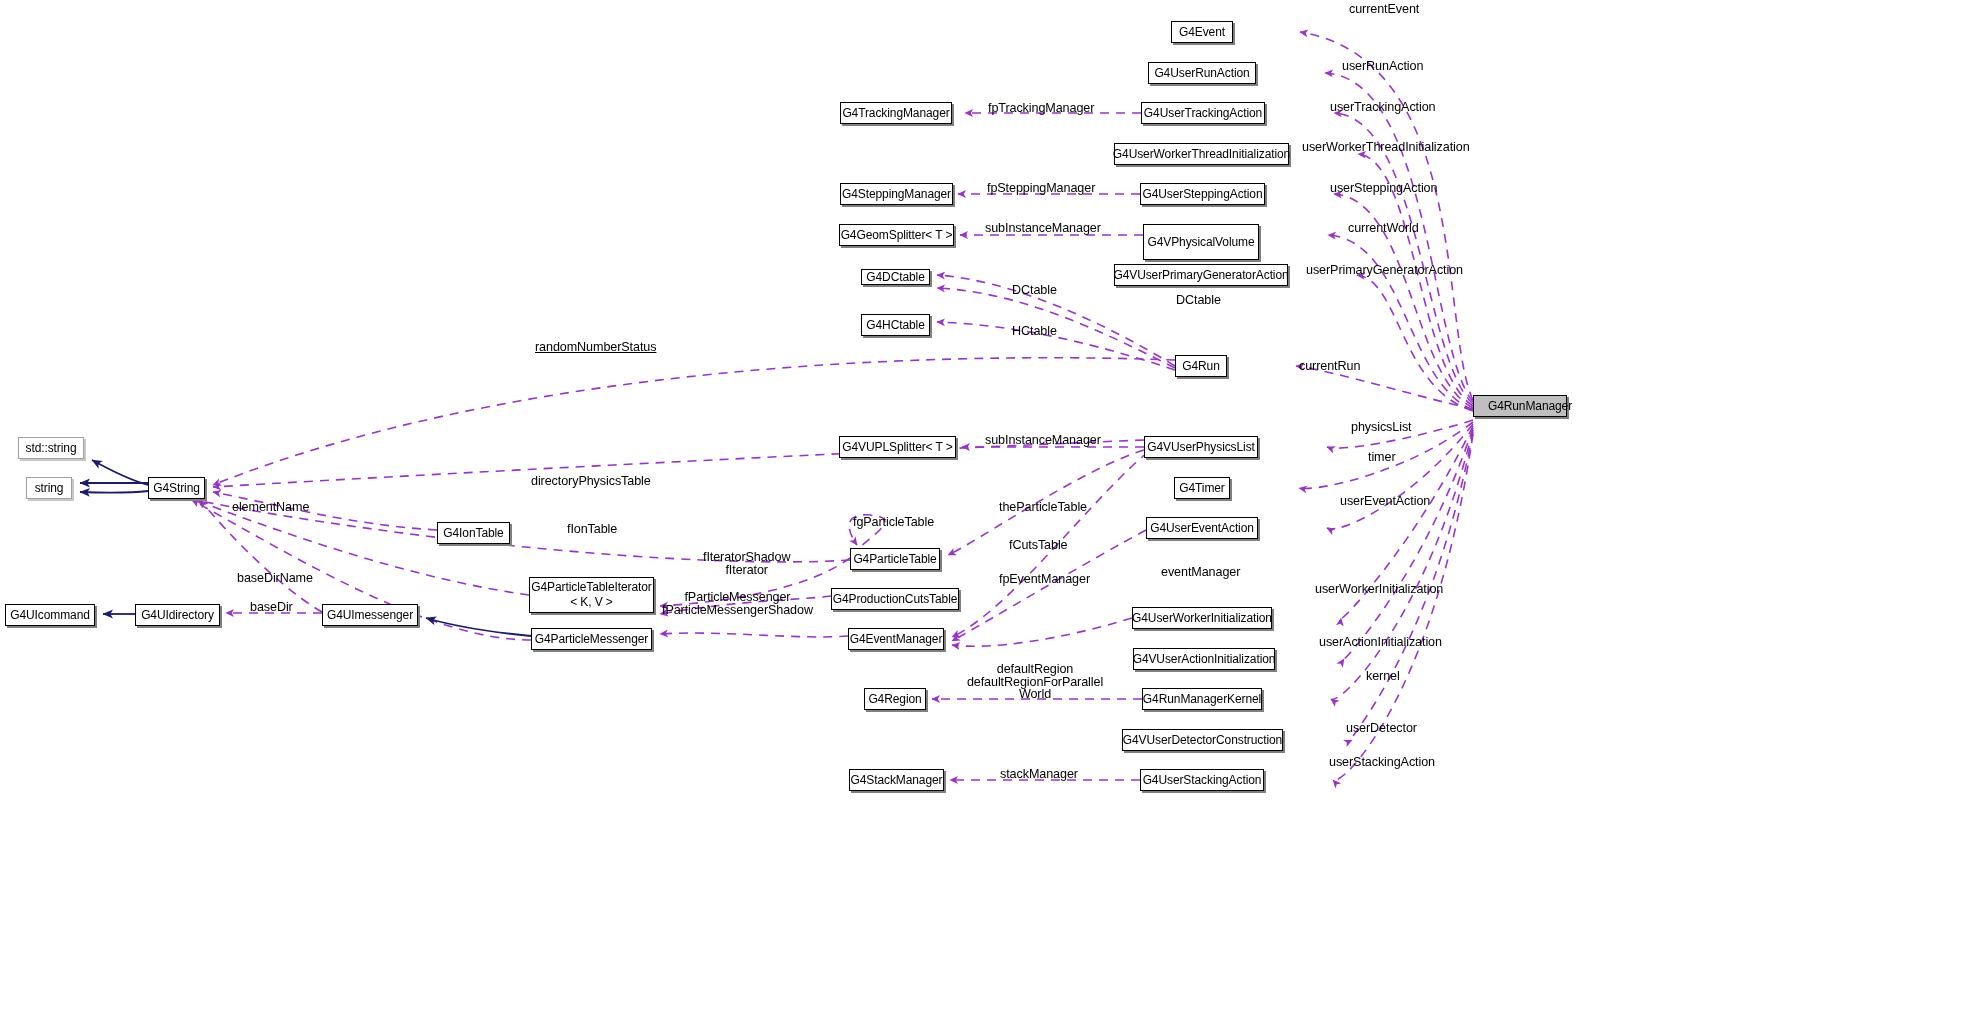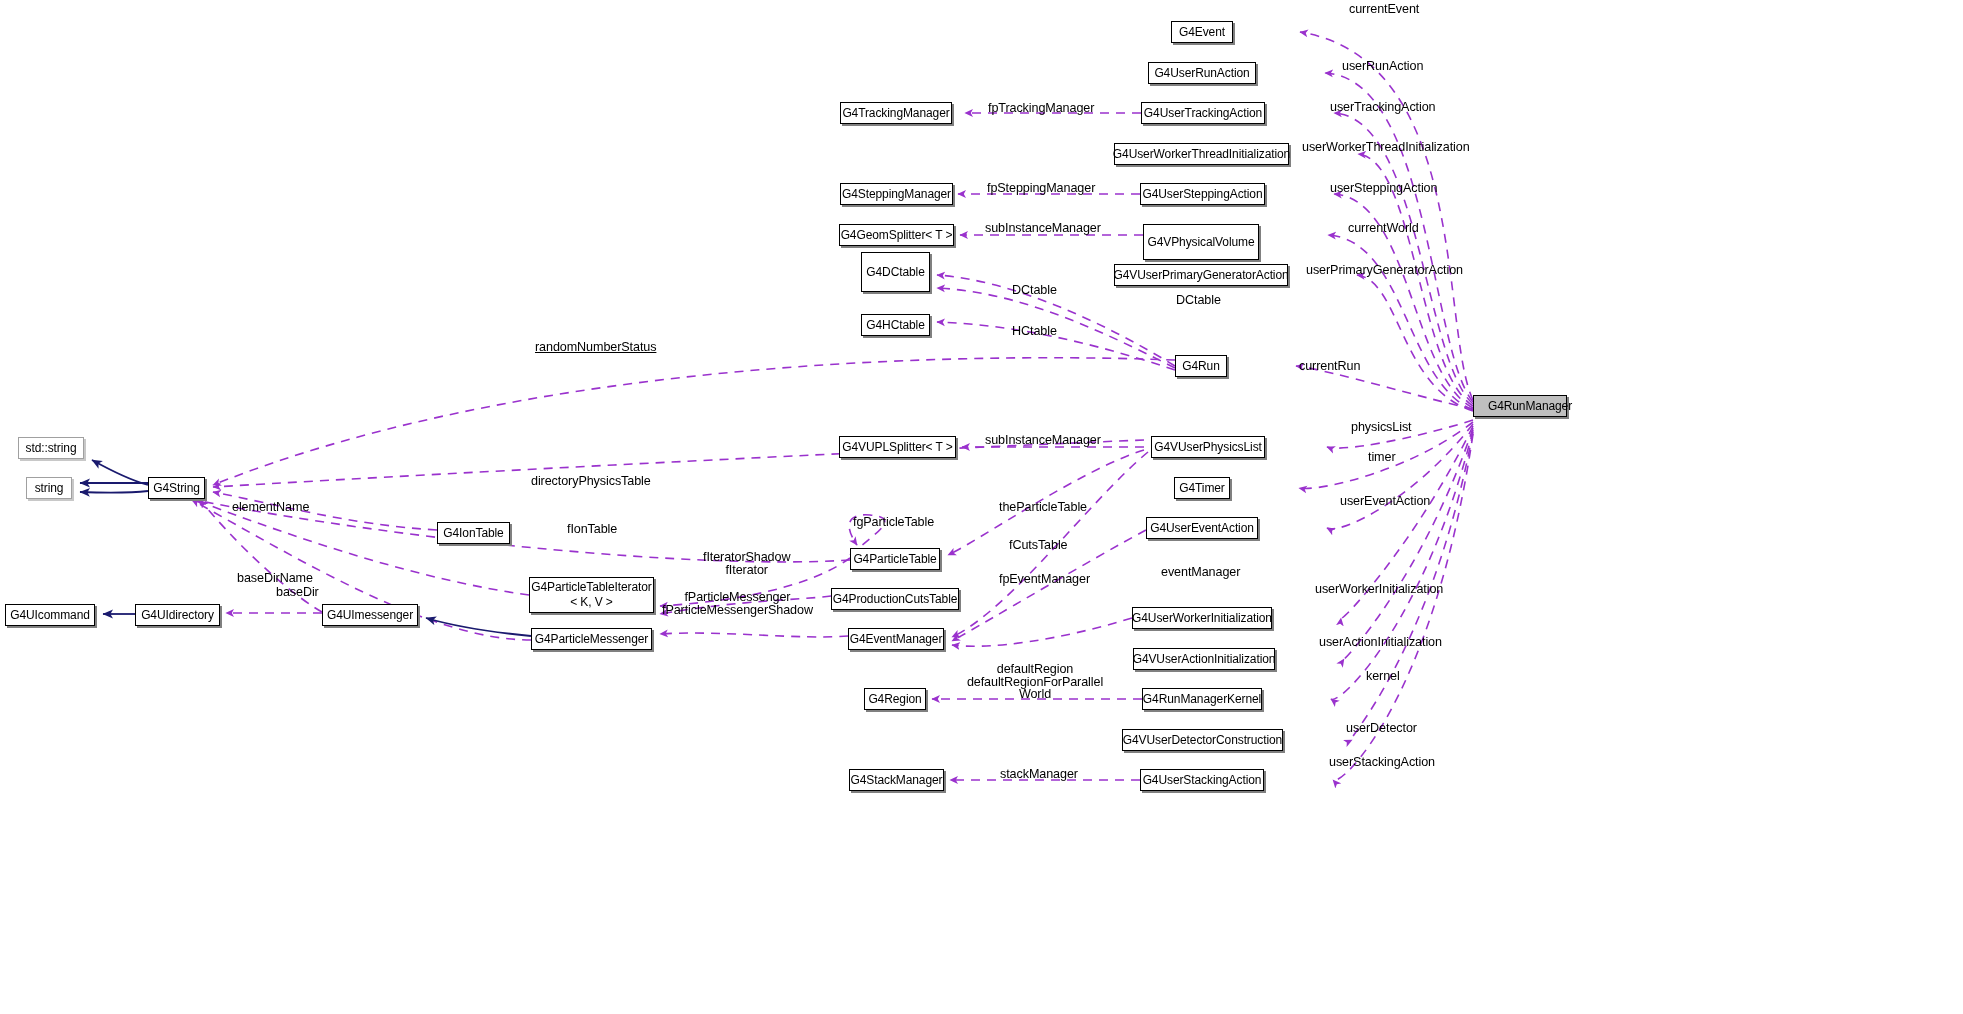--- a/index.html
+++ b/index.html
@@ -108,30 +108,30 @@
 
   <div class="node" style="left:1171px;top:21px;width:62px;height:22px;">G4Event</div>
   <div class="node" style="left:1148px;top:62px;width:108px;height:22px;">G4UserRunAction</div>
   <div class="node" style="left:840px;top:102px;width:112px;height:22px;">G4TrackingManager</div>
   <div class="node" style="left:1141px;top:102px;width:124px;height:22px;">G4UserTrackingAction</div>
   <div class="node" style="left:1114px;top:143px;width:175px;height:22px;">G4UserWorkerThreadInitialization</div>
   <div class="node" style="left:840px;top:183px;width:113px;height:22px;">G4SteppingManager</div>
   <div class="node" style="left:1140px;top:183px;width:125px;height:22px;">G4UserSteppingAction</div>
   <div class="node" style="left:839px;top:224px;width:115px;height:22px;">G4GeomSplitter&lt; T &gt;</div>
   <div class="node" style="left:1143px;top:224px;width:116px;height:36px;">G4VPhysicalVolume</div>
-  <div class="node" style="left:861px;top:252px;width:69px;height:40px;">G4DCtable</div>
+  <div class="node" style="left:861px;top:269px;width:69px;height:16px;">G4DCtable</div>
   <div class="node" style="left:1114px;top:264px;width:174px;height:22px;">G4VUserPrimaryGeneratorAction</div>
   <div class="node" style="left:861px;top:314px;width:69px;height:22px;">G4HCtable</div>
   <div class="node" style="left:1175px;top:355px;width:52px;height:22px;">G4Run</div>
   <div class="node focus" style="left:1473px;top:395px;width:94px;height:22px;padding-left:20px;">G4RunManager</div>
   <div class="node pale" style="left:18px;top:437px;width:66px;height:22px;">std::string</div>
   <div class="node pale" style="left:26px;top:477px;width:46px;height:22px;">string</div>
   <div class="node" style="left:148px;top:477px;width:57px;height:22px;">G4String</div>
   <div class="node" style="left:839px;top:436px;width:117px;height:22px;">G4VUPLSplitter&lt; T &gt;</div>
-  <div class="node" style="left:1144px;top:436px;width:114px;height:22px;margin-left:7px;">G4VUserPhysicsList</div>
+  <div class="node" style="left:1144px;top:436px;width:114px;height:22px;">G4VUserPhysicsList</div>
   <div class="node" style="left:1174px;top:477px;width:56px;height:22px;">G4Timer</div>
   <div class="node" style="left:437px;top:522px;width:73px;height:22px;">G4IonTable</div>
   <div class="node" style="left:1146px;top:517px;width:112px;height:22px;">G4UserEventAction</div>
   <div class="node" style="left:850px;top:548px;width:90px;height:22px;">G4ParticleTable</div>
   <div class="node" style="left:529px;top:577px;width:125px;height:36px;line-height:15px;white-space:pre-line;text-align:center;">G4ParticleTableIterator
 &lt; K, V &gt;</div>
   <div class="node" style="left:831px;top:588px;width:128px;height:22px;">G4ProductionCutsTable</div>
   <div class="node" style="left:5px;top:604px;width:90px;height:22px;">G4UIcommand</div>
   <div class="node" style="left:135px;top:604px;width:85px;height:22px;">G4UIdirectory</div>
   <div class="node" style="left:322px;top:604px;width:96px;height:22px;">G4UImessenger</div>
@@ -170,21 +170,21 @@
   <div class="elabel" style="left:567px;top:523px;">fIonTable</div>
   <div class="elabel" style="left:853px;top:516px;">fgParticleTable</div>
   <div class="elabel" style="left:1009px;top:539px;">fCutsTable</div>
   <div class="elabel" style="left:703px;top:551px;">fIteratorShadow
 fIterator</div>
   <div class="elabel" style="left:237px;top:552px;margin-top:20px;">baseDirName</div>
   <div class="elabel" style="left:999px;top:573px;">fpEventManager</div>
   <div class="elabel" style="left:662px;top:591px;">fParticleMessenger
 fParticleMessengerShadow</div>
   <div class="elabel" style="left:1161px;top:566px;">eventManager</div>
-  <div class="elabel" style="left:250px;top:586px;margin-left:26px;">baseDir</div>
+  <div class="elabel" style="left:250px;top:601px;">baseDir</div>
   <div class="elabel" style="left:1315px;top:583px;">userWorkerInitialization</div>
   <div class="elabel" style="left:1319px;top:636px;">userActionInitialization</div>
   <div class="elabel" style="left:955px;top:663px;width:160px;">defaultRegion
 defaultRegionForParallel
 World</div>
   <div class="elabel" style="left:1366px;top:670px;">kernel</div>
   <div class="elabel" style="left:1346px;top:722px;">userDetector</div>
   <div class="elabel" style="left:1000px;top:768px;">stackManager</div>
   <div class="elabel" style="left:1329px;top:756px;">userStackingAction</div>
 

